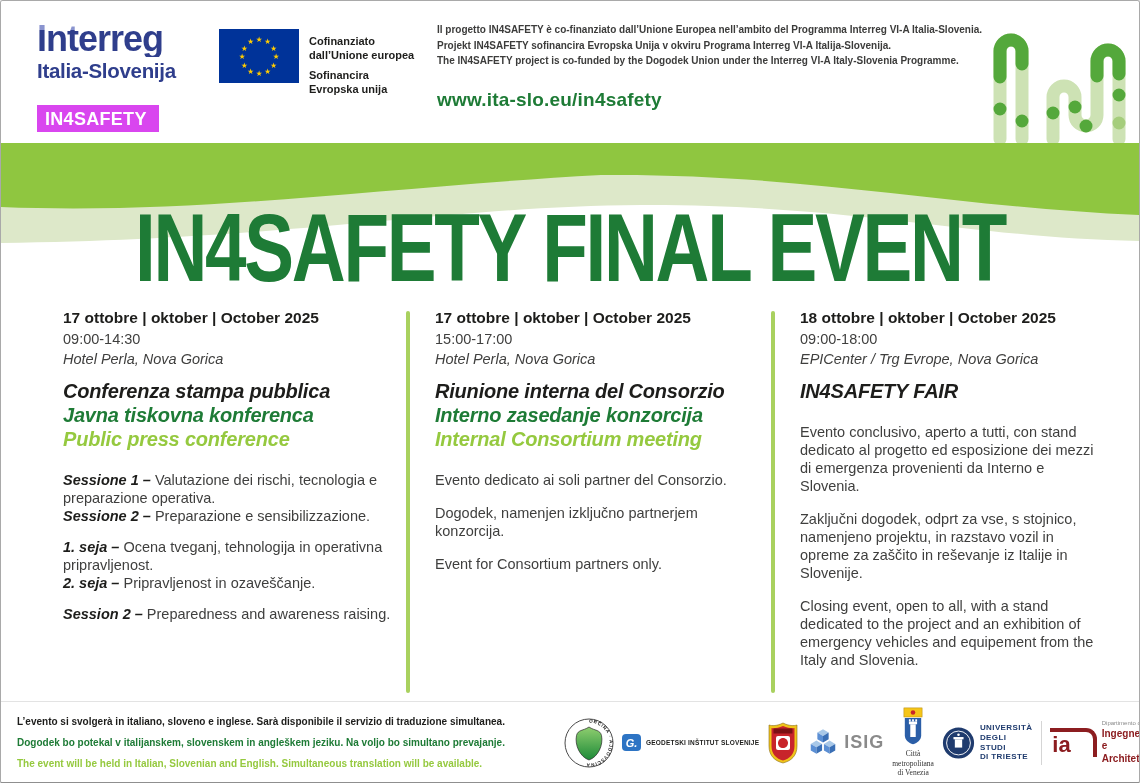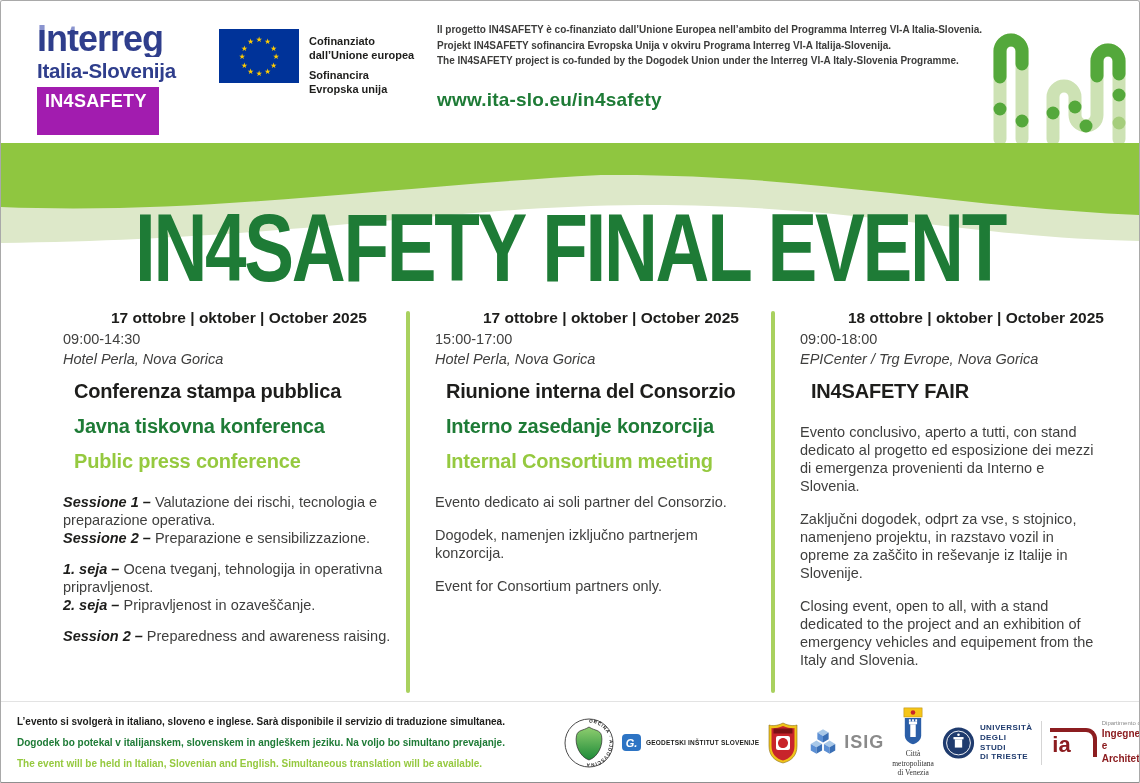--- a/index.html
+++ b/index.html
@@ -12,22 +12,22 @@
   
   .header{position:absolute;left:0;top:0;right:0;height:111px;background:#fff;}
   .interreg-block{position:absolute;left:36px;top:20px;}
   .interreg-word{font-size:36px;font-weight:bold;line-height:1;letter-spacing:-1px;color:#2f3e8c;}
   @supports (-webkit-background-clip:text){
     .interreg-word{
       background:linear-gradient(180deg,#8a94cf 0%,#8a94cf 26%,#2f3e8c 26%);
       -webkit-background-clip:text;background-clip:text;color:transparent;}
   }
   .interreg-prog{font-size:20.5px;font-weight:bold;color:#2f3e8c;line-height:1.15;letter-spacing:-0.3px;margin-top:2px;}
-  .project-box{margin-top:4px;display:inline-block;background:#a21caf;color:#fff;
-    font-size:18px;font-weight:bold;padding:4px 12px 23px 8px;letter-spacing:0.3px;}
+  .project-box{margin-top:22px;display:inline-block;background:#d946ef;color:#fff;
+    font-size:18px;font-weight:bold;padding:4px 12px 2px 8px;letter-spacing:0.3px;}
   .eu-flag{position:absolute;left:218px;top:28px;}
   .eu-caption{position:absolute;left:308px;top:33px;font-size:11px;font-weight:bold;
     color:#1d1d1b;line-height:1.3;}
   .eu-caption .gap{height:5px;}
   .funding{position:absolute;left:436px;top:21px;font-size:10px;font-weight:600;
     color:#3c3c3b;line-height:1.55;white-space:nowrap;}
   .url{position:absolute;left:436px;top:88px;font-size:19px;font-weight:bold;
     color:#1e7b36;letter-spacing:0.2px;text-decoration:none;}
   .deco{position:absolute;right:0;top:16px;}
   
@@ -37,24 +37,24 @@
     font-size:97px;font-weight:bold;color:#1e7b36;line-height:1;white-space:nowrap;
     letter-spacing:-3px;transform:scaleX(0.77);transform-origin:50% 50%;
   }
   
   .col{position:absolute;top:308px;}
   .col1{left:62px;width:336px;}
   .col2{left:434px;width:330px;}
   .col3{left:799px;width:307px;}
   .vrule{position:absolute;top:310px;width:4px;height:382px;background:#a9d15f;border-radius:2px;}
   .vrule1{left:405px;} .vrule2{left:770px;}
-  .date{font-size:15.5px;font-weight:bold;color:#1d1d1b;line-height:1.2;margin-left:48px;}
+  .date{font-size:15.5px;font-weight:bold;color:#1d1d1b;line-height:1.2;}
   .time{font-size:14.5px;color:#3f3f3e;margin-top:3px;line-height:1.2;}
   .venue{font-size:14.5px;font-style:italic;color:#3f3f3e;margin-top:3px;line-height:1.2;}
-  .etitle{font-size:20px;font-weight:bold;line-height:1.2;margin:11px;letter-spacing:-0.2px;}
+  .etitle{font-size:20px;font-weight:bold;line-height:1.2;margin:0;letter-spacing:-0.2px;font-style:italic;}
   .etitle.t-it{color:#1d1d1b;margin-top:11px;}
   .etitle.t-sl{color:#1e7b36;}
   .etitle.t-en{color:#95c93f;}
   .body-block{margin-top:21px;}
   .group{margin-top:13px;}
   .group:first-child{margin-top:0;}
   .session{font-size:14.5px;color:#3f3f3e;line-height:1.24;margin:0;}
   .lead{font-weight:bold;font-style:italic;color:#1d1d1b;}
   .para{font-size:14.5px;color:#3f3f3e;line-height:1.24;margin:0 0 0 0;}
   .para + .para{margin-top:15px;}

